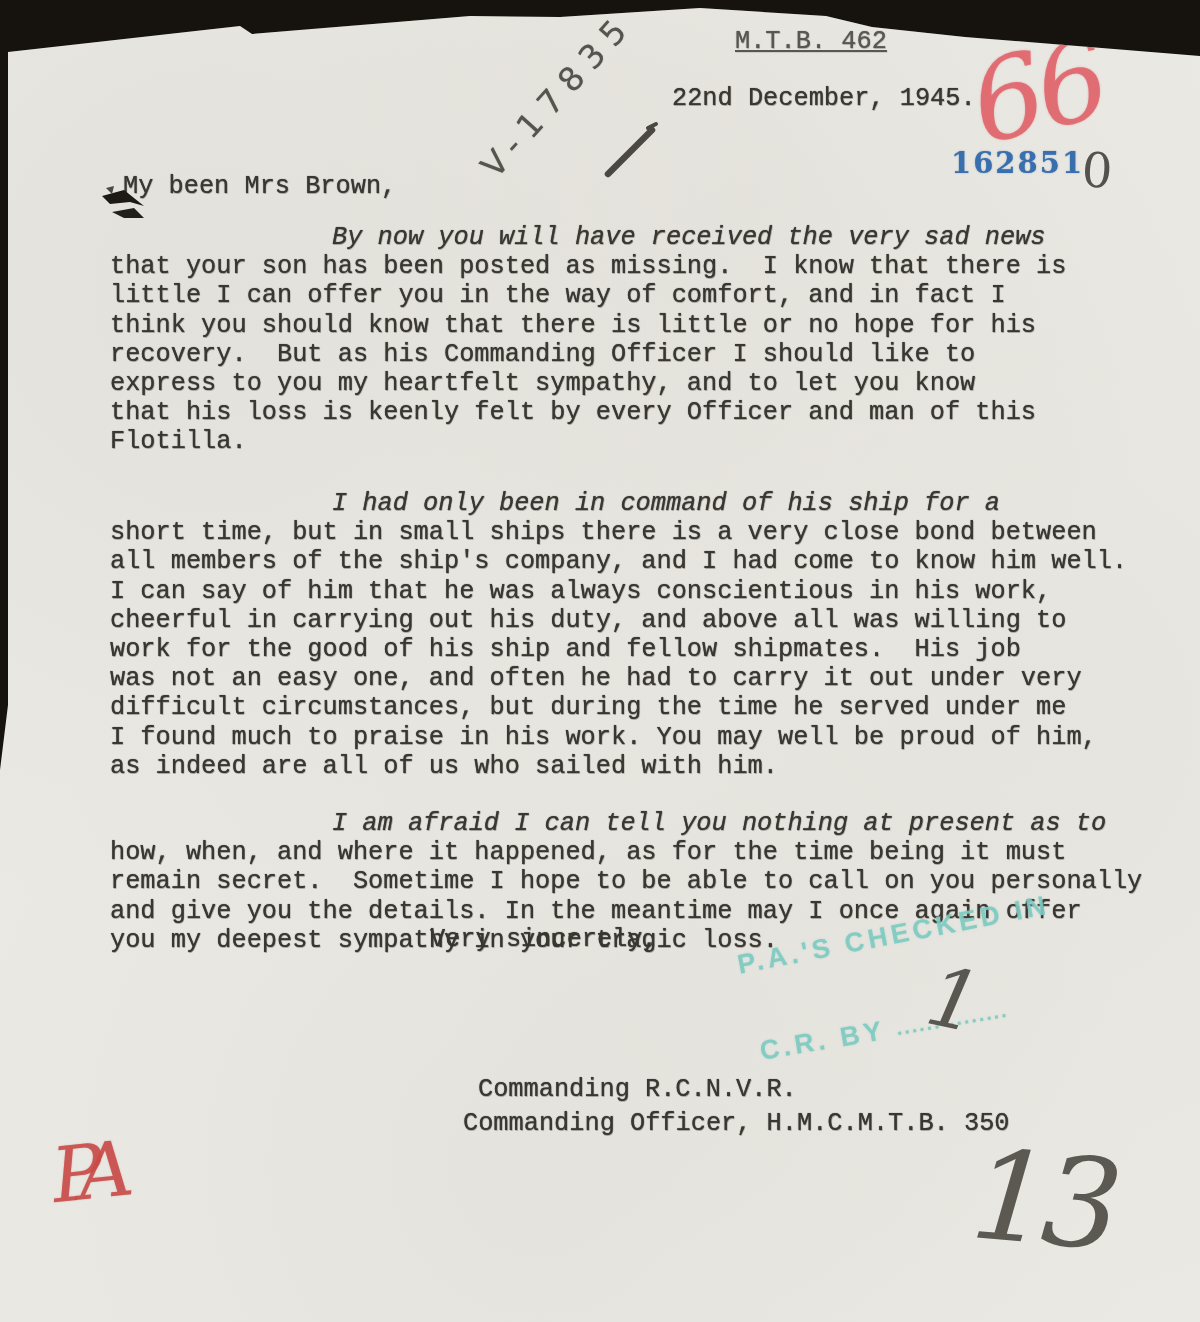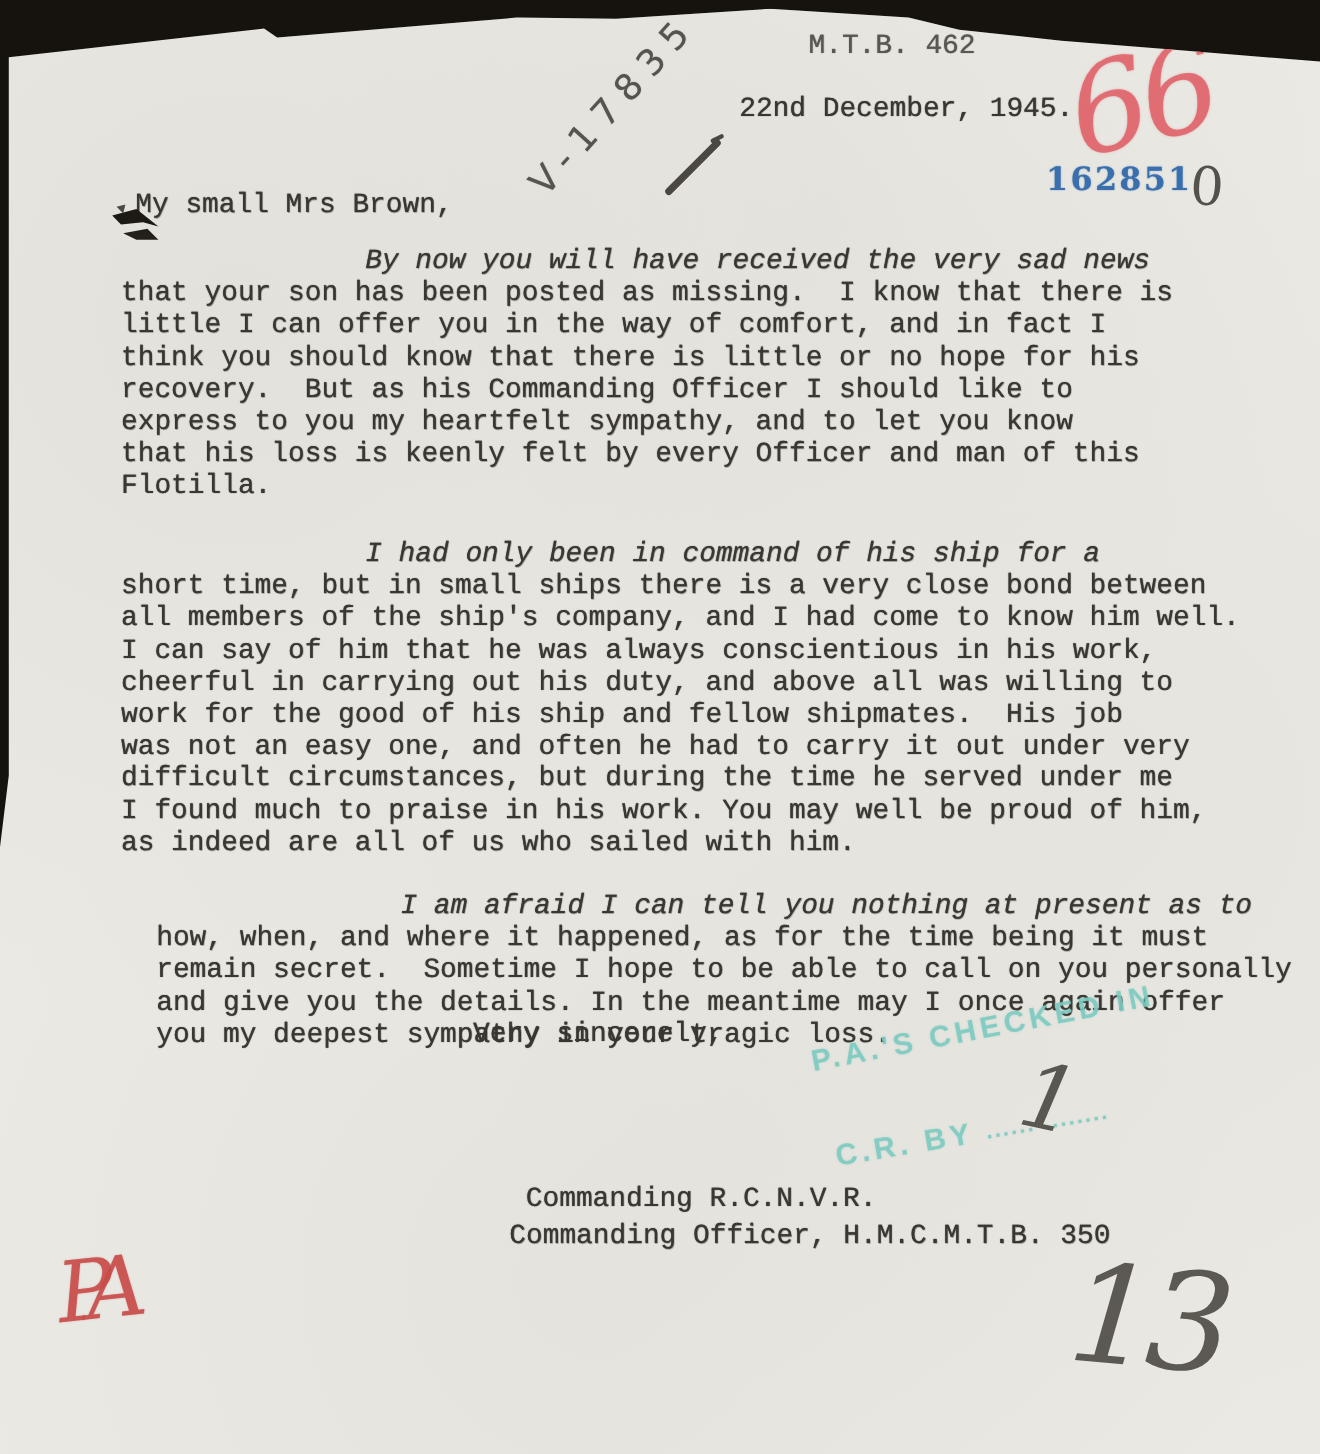--- a/index.html
+++ b/index.html
@@ -26,26 +26,26 @@
   .typed{
     position:absolute;
     font-family:"Liberation Mono", monospace;
     font-size:25.3px;
     color:#3a3732;
     text-shadow:0 0 1px rgba(52,49,44,0.85), 0.6px 0.6px 0 rgba(52,49,44,0.28);
     white-space:pre;
   }
   .tline{height:29.2px;line-height:29.2px;white-space:pre;}
   .para .tline:first-child{padding-left:222px;font-style:italic;}
-  .mtb{left:735px;top:27px;opacity:.82;}
+  .mtb{left:735px;top:27px;opacity:.82;text-decoration:underline;}
   .date{left:672px;top:84px;}
   .salutation{left:123px;top:172px;}
   .para1{left:110px;top:223px;}
   .para2{left:110px;top:489px;}
-  .para3{left:110px;top:809px;margin-left:32px;}
+  .para3{left:110px;top:809px;}
   .closing{left:430px;top:925px;}
   .sig1{left:478px;top:1075px;}
   .sig2{left:463px;top:1109px;}
 
   .hand{position:absolute;font-family:"DejaVu Serif", serif;}
   .vref{
     left:502px;top:146px;
     font-family:"DejaVu Sans", sans-serif;
     font-size:33px;letter-spacing:10px;
     color:#57544e;
@@ -125,21 +125,21 @@
       <path d="M48 8 L56 4" stroke="#4b4844" stroke-width="4" stroke-linecap="round" fill="none"></path>
     </svg>
 
     <div class="typed date">22nd December, 1945.</div>
 
     <div class="hand red66">66</div>
 
     <div class="hand bluestamp">162851</div>
     <div class="hand pencil0">0</div>
 
-    <div class="typed salutation">My small Mrs Brown,</div>
+    <div class="typed salutation">My been Mrs Brown,</div>
 
     <svg class="mark" style="left:100px;top:184px;" width="56" height="44" viewBox="0 0 56 44">
       <polygon points="2,12 24,6 44,22 30,18 10,20" fill="#1d1a15"></polygon>
       <polygon points="12,28 34,24 44,34 24,34" fill="#23201a"></polygon>
       <polygon points="6,4 14,2 12,10" fill="#4e4a43"></polygon>
     </svg>
 
     <div class="typed para para1"><div class="tline">By now you will have received the very sad news</div><div class="tline">that your son has been posted as missing.  I know that there is</div><div class="tline">little I can offer you in the way of comfort, and in fact I</div><div class="tline">think you should know that there is little or no hope for his</div><div class="tline">recovery.  But as his Commanding Officer I should like to</div><div class="tline">express to you my heartfelt sympathy, and to let you know</div><div class="tline">that his loss is keenly felt by every Officer and man of this</div><div class="tline">Flotilla.</div></div>
     <div class="typed para para2"><div class="tline">I had only been in command of his ship for a</div><div class="tline">short time, but in small ships there is a very close bond between</div><div class="tline">all members of the ship's company, and I had come to know him well.</div><div class="tline">I can say of him that he was always conscientious in his work,</div><div class="tline">cheerful in carrying out his duty, and above all was willing to</div><div class="tline">work for the good of his ship and fellow shipmates.  His job</div><div class="tline">was not an easy one, and often he had to carry it out under very</div><div class="tline">difficult circumstances, but during the time he served under me</div><div class="tline">I found much to praise in his work. You may well be proud of him,</div><div class="tline">as indeed are all of us who sailed with him.</div></div>
     <div class="typed para para3"><div class="tline">I am afraid I can tell you nothing at present as to</div><div class="tline">how, when, and where it happened, as for the time being it must</div><div class="tline">remain secret.  Sometime I hope to be able to call on you personally</div><div class="tline">and give you the details. In the meantime may I once again offer</div><div class="tline">you my deepest sympathy in your tragic loss.</div></div>

